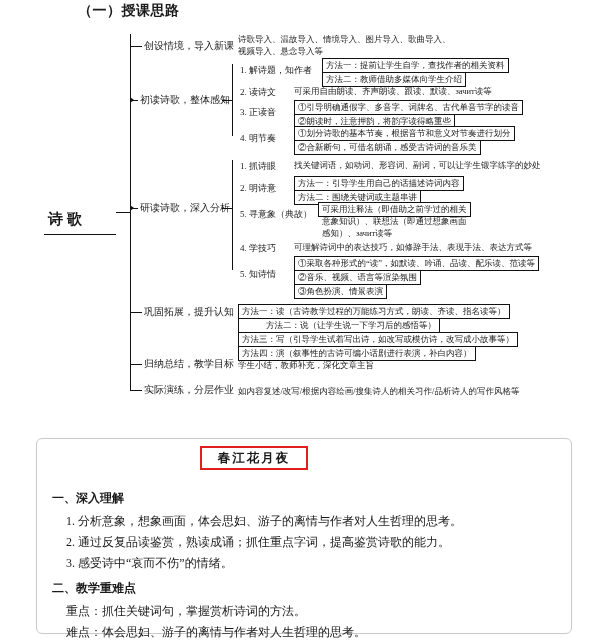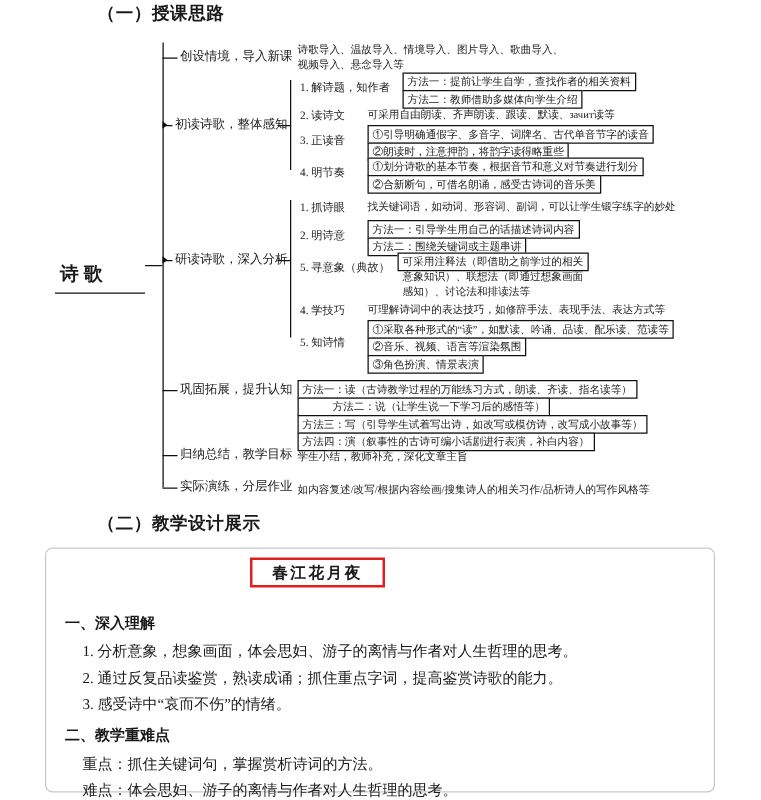--- a/index.html
+++ b/index.html
@@ -205,21 +205,21 @@
     <div class="num" style="left:240px; top:138px;">1. 抓诗眼</div>
     <div class="plain" style="left:294px; top:138px;">找关键词语，如动词、形容词、副词，可以让学生锻字练字的妙处</div>
 
     <div class="num" style="left:240px; top:160px;">2. 明诗意</div>
     <div class="box" style="left:294px; top:154px;">方法一：引导学生用自己的话描述诗词内容</div>
     <div class="box" style="left:294px; top:168px;">方法二：围绕关键词或主题串讲</div>
 
     <div class="num" style="left:240px; top:186px;">5. 寻意象（典故）</div>
     <div class="box" style="left:318px; top:180px;">可采用注释法（即借助之前学过的相关</div>
     <div class="plain" style="left:322px; top:194px;">意象知识）、联想法（即通过想象画面</div>
-    <div class="plain" style="left:322px; top:206px;">感知）、讨论法和排读法等</div>
+    <div class="plain" style="left:322px; top:206px;">感知）、зачит读等</div>
 
     <div class="num" style="left:240px; top:220px;">4. 学技巧</div>
     <div class="plain" style="left:294px; top:220px;">可理解诗词中的表达技巧，如修辞手法、表现手法、表达方式等</div>
 
     <div class="num" style="left:240px; top:246px;">5. 知诗情</div>
     <div class="box" style="left:294px; top:234px;">①采取各种形式的“读”，如默读、吟诵、品读、配乐读、范读等</div>
     <div class="box" style="left:294px; top:248px;">②音乐、视频、语言等渲染氛围</div>
     <div class="box" style="left:294px; top:262px;">③角色扮演、情景表演</div>
 
     <div class="hline" style="left:130px; top:290px; width:12px;"></div>
@@ -232,21 +232,20 @@
     <div class="hline" style="left:130px; top:342px; width:12px;"></div>
     <div class="lbl lbl-b" style="left:144px; top:336px;">归纳总结，教学目标</div>
     <div class="plain" style="left:238px; top:338px;">学生小结，教师补充，深化文章主旨</div>
 
     <div class="hline" style="left:130px; top:368px; width:12px;"></div>
     <div class="lbl lbl-b" style="left:144px; top:362px;">实际演练，分层作业</div>
     <div class="plain" style="left:238px; top:364px;">如内容复述/改写/根据内容绘画/搜集诗人的相关习作/品析诗人的写作风格等</div>
 
   </div>
 
-  <div class="sec-title" id="sec2-title">（二）教学设计展示</div>
 
   <div class="card"></div>
   <div class="card-title-box">
     <span class="card-title">春江花月夜</span>
   </div>
 
   <div class="card-body">
     <div class="cb-head">一、深入理解</div>
     <div class="cb-line indent">1. 分析意象，想象画面，体会思妇、游子的离情与作者对人生哲理的思考。</div>
     <div class="cb-line indent">2. 通过反复品读鉴赏，熟读成诵；抓住重点字词，提高鉴赏诗歌的能力。</div>

